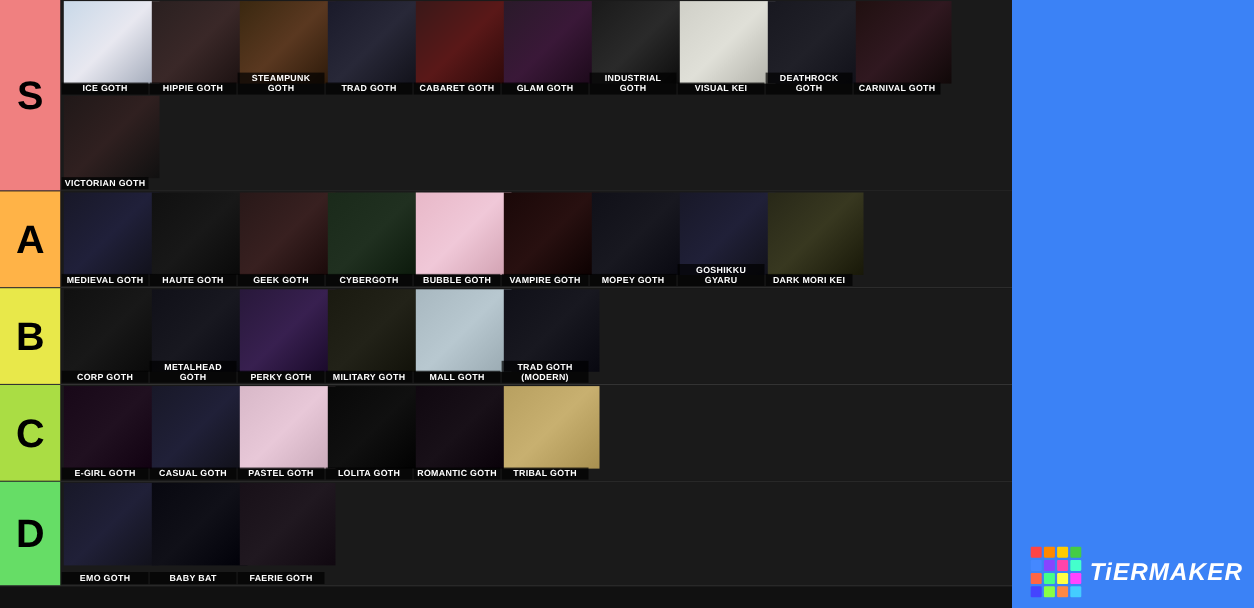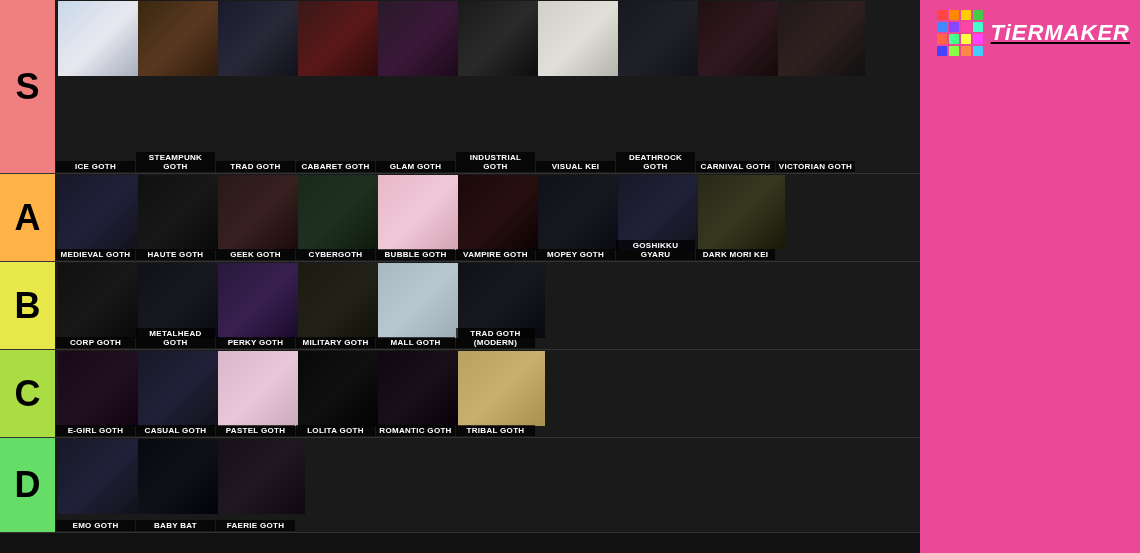--- a/index.html
+++ b/index.html
@@ -83,27 +83,26 @@
     
     .tier-b .tier-label { background: #e8e84a; }
     
     .tier-c .tier-label { background: #aadd44; }
     
     .tier-d .tier-label { background: #66dd66; }
 
     
     .logo-area {
       width: 220px;
-      background: #ec4899;
-      display: flex;
-      align-items: flex-start;
+      background: #3b82f6;
+      display: flex;
+      align-items: flex-end;
       justify-content: flex-end;
       padding: 10px;
       flex-shrink: 0;
-      text-decoration: underline;
     }
 
     .tiermaker-logo {
       display: flex;
       align-items: center;
       gap: 8px;
     }
 
     .logo-grid {
       display: grid;
@@ -187,20 +186,24 @@
 
     <div class="tier-row tier-row-s tier-s">
       <div class="tier-label">S</div>
       <div class="tier-items">
 
         <div class="tier-item">
           <div class="goth-img ice-goth"></div>
           <div class="tier-item-label">ICE GOTH</div>
         </div>
         <div class="tier-item">
+          <div class="goth-img hippie-goth"></div>
+          <div class="tier-item-label">HIPPIE GOTH</div>
+        </div>
+        <div class="tier-item">
           <div class="goth-img steampunk-goth"></div>
           <div class="tier-item-label">STEAMPUNK GOTH</div>
         </div>
         <div class="tier-item">
           <div class="goth-img trad-goth"></div>
           <div class="tier-item-label">TRAD GOTH</div>
         </div>
         <div class="tier-item">
           <div class="goth-img cabaret-goth"></div>
           <div class="tier-item-label">CABARET GOTH</div>

